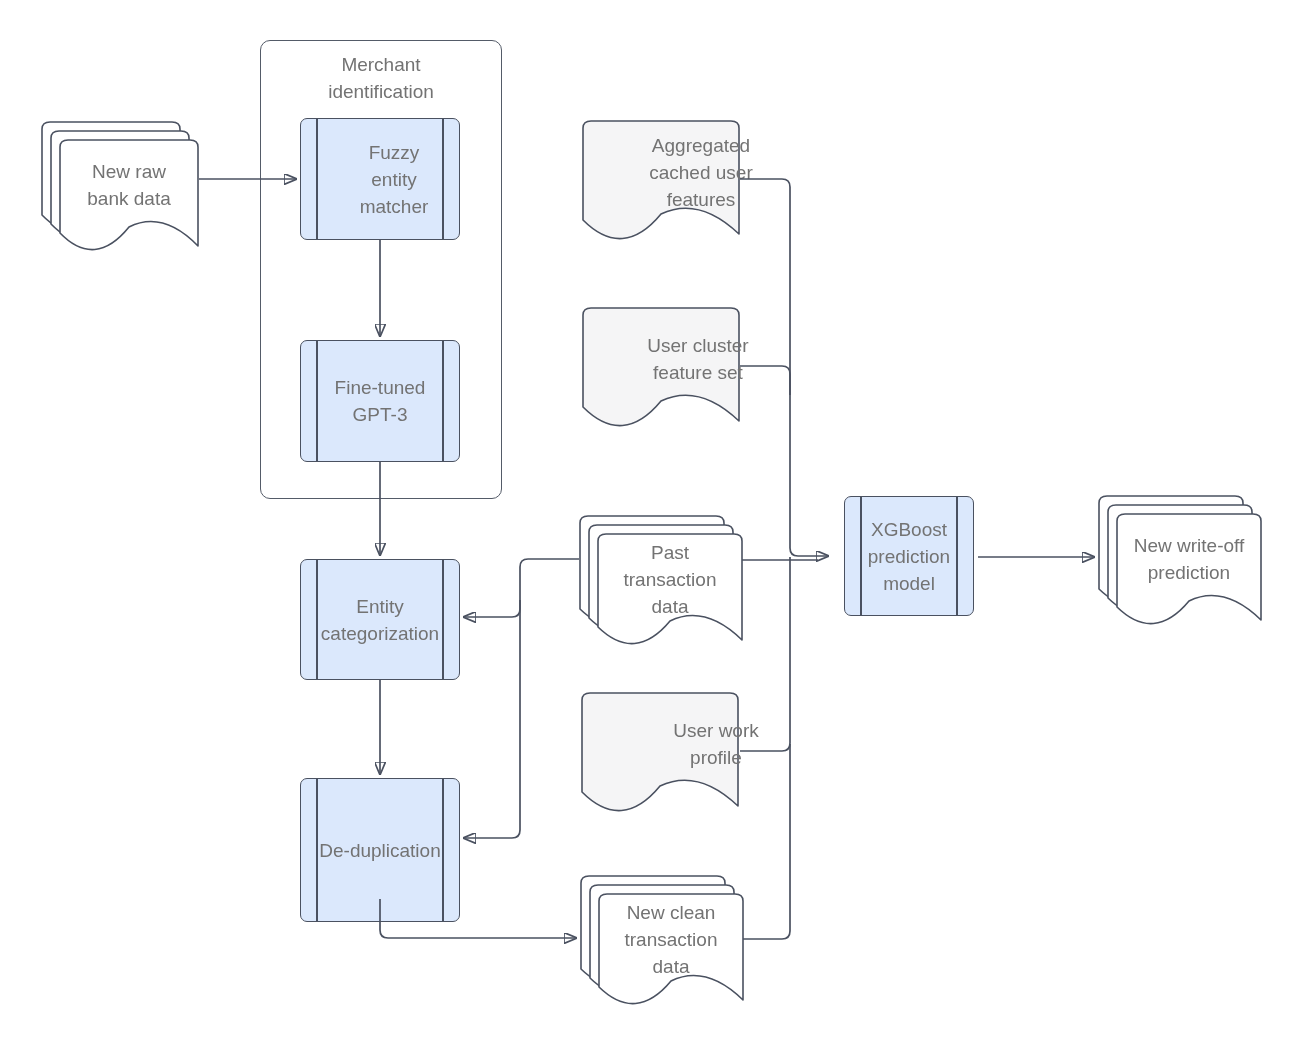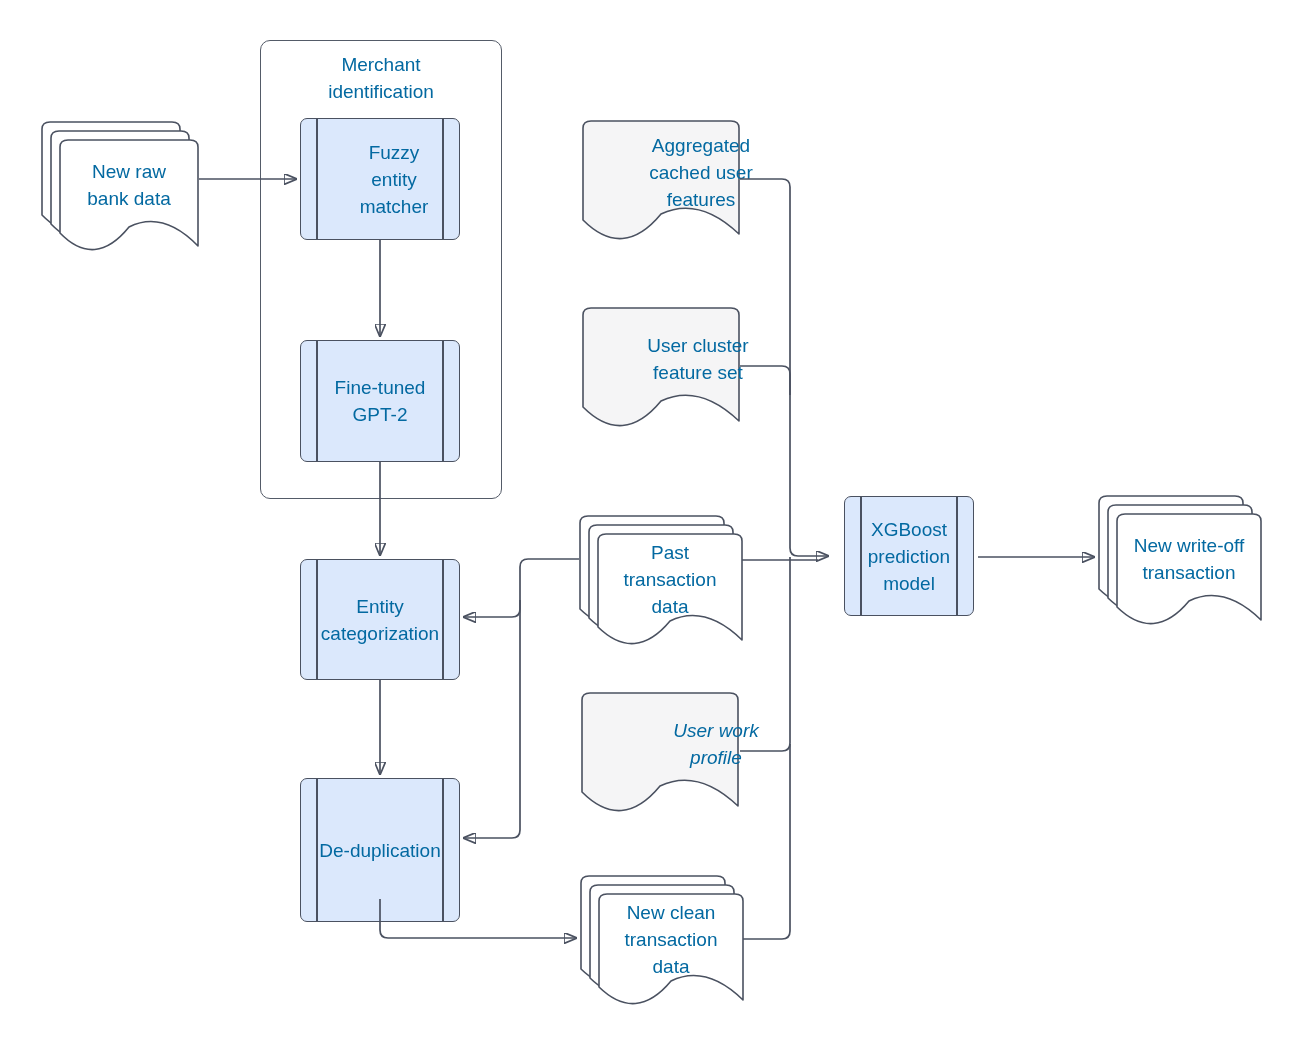--- a/index.html
+++ b/index.html
@@ -2,21 +2,21 @@
 <html><head>
 <meta charset="utf-8">
 <style>
   html,body{margin:0;padding:0;background:#ffffff;}
   .canvas{
     position:relative;width:1300px;height:1044px;background:#ffffff;overflow:hidden;
     font-family:"Liberation Sans","DejaVu Sans",sans-serif;color:#343b46;
   }
   .node{position:absolute;}
   .lbl{
-    white-space:pre-line;text-align:center;font-size:19px;line-height:27px;color:#0369a1;
+    white-space:pre-line;text-align:center;font-size:19px;line-height:27px;color:#737373;
   }
   
   .group{
     position:absolute;border:1.6px solid #545b68;border-radius:10px;background:#ffffff;
   }
   .group-title{
     position:absolute;left:0;right:0;top:10px;
   }
   
   .process{
@@ -63,21 +63,21 @@
     <span class="bar bar-r"></span>
     <div class="lbl">Fuzzy
 entity
 matcher</div>
   </div>
 
   <div class="node process" style="left:300px;top:340px;width:160px;height:122px;">
     <span class="bar bar-l"></span>
     <span class="bar bar-r"></span>
     <div class="lbl">Fine-tuned
-GPT-2</div>
+GPT-3</div>
   </div>
 
   <div class="node process" style="left:300px;top:559px;width:160px;height:121px;">
     <span class="bar bar-l"></span>
     <span class="bar bar-r"></span>
     <div class="lbl">Entity
 categorization</div>
   </div>
 
   <div class="node process" style="left:300px;top:778px;width:160px;height:144px;justify-content:flex-end;">
@@ -107,21 +107,21 @@
     <svg width="166" height="142">
       <path d="M1,8 Q1,1 9,1 L137,1 Q145,1 145,8 L145,107 Q108,71 73,88 Q38,130 1,94 Z"></path>
       <path transform="translate(9,9)" d="M1,8 Q1,1 9,1 L137,1 Q145,1 145,8 L145,107 Q108,71 73,88 Q38,130 1,94 Z"></path>
       <path transform="translate(18,18)" d="M1,8 Q1,1 9,1 L137,1 Q145,1 145,8 L145,107 Q108,71 73,88 Q38,130 1,94 Z"></path>
     </svg>
     <div class="lbl">Past
 transaction
 data</div>
   </div>
 
-  <div class="node doc" style="left:581px;top:692px;width:190px;height:134px;font-style:italic;">
+  <div class="node doc" style="left:581px;top:692px;width:190px;height:134px;">
     <svg width="158" height="134">
       <path d="M1,8 Q1,1 9,1 L149,1 Q157,1 157,8 L157,114 Q117,76 79,94 Q41,140 1,100 Z"></path>
     </svg>
     <div class="lbl">User work
 profile</div>
   </div>
 
   <div class="node multidoc" style="left:580px;top:875px;width:166px;height:142px;">
     <svg width="166" height="142">
       <path d="M1,8 Q1,1 9,1 L137,1 Q145,1 145,8 L145,107 Q108,71 73,88 Q38,130 1,94 Z"></path>
@@ -141,21 +141,21 @@
 model</div>
   </div>
 
   <div class="node multidoc" style="left:1098px;top:495px;width:166px;height:142px;">
     <svg width="166" height="142">
       <path d="M1,8 Q1,1 9,1 L137,1 Q145,1 145,8 L145,107 Q108,71 73,88 Q38,130 1,94 Z"></path>
       <path transform="translate(9,9)" d="M1,8 Q1,1 9,1 L137,1 Q145,1 145,8 L145,107 Q108,71 73,88 Q38,130 1,94 Z"></path>
       <path transform="translate(18,18)" d="M1,8 Q1,1 9,1 L137,1 Q145,1 145,8 L145,107 Q108,71 73,88 Q38,130 1,94 Z"></path>
     </svg>
     <div class="lbl">New write-off
-transaction</div>
+prediction</div>
   </div>
 
   <svg class="wires" width="1300" height="1044" viewBox="0 0 1300 1044">
     <defs>
       <marker id="arr" viewBox="0 0 13 11" refX="12" refY="5.5" markerWidth="13" markerHeight="11" markerUnits="userSpaceOnUse" orient="auto">
         <path d="M0,0 L13,5.5 L0,11 Z" fill="#4a5160" stroke="none"></path>
       </marker>
     </defs>
     <path d="M199,179 H296" marker-end="url(#arr)"></path>
     <path d="M380,240 V336" marker-end="url(#arr)"></path>

